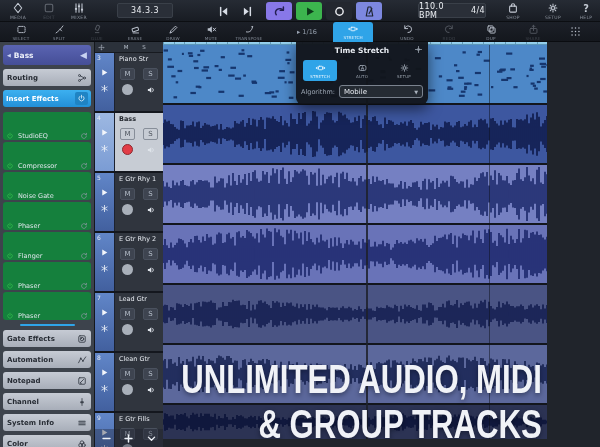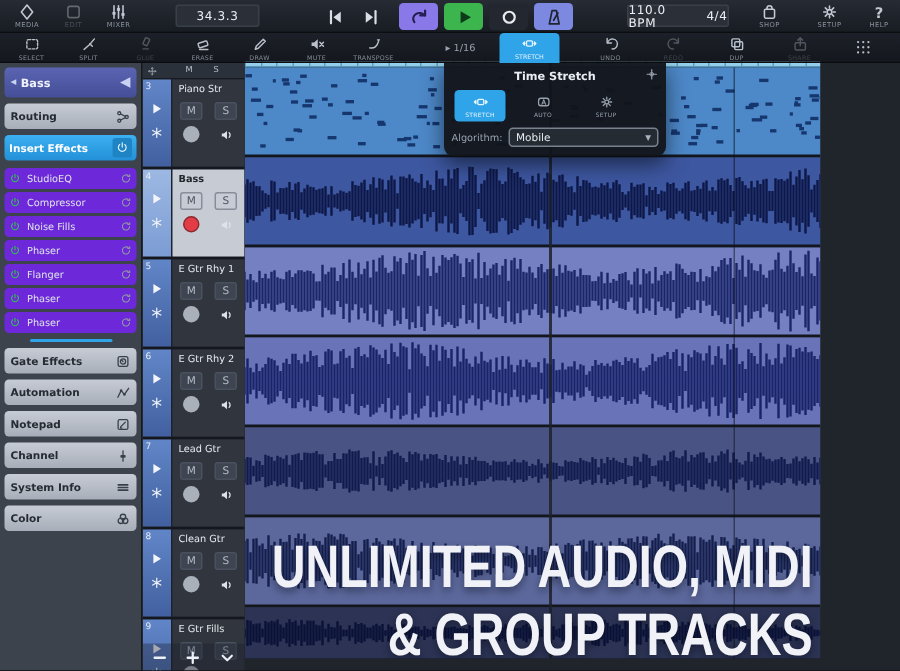--- a/index.html
+++ b/index.html
@@ -34,21 +34,21 @@
 .sidebar{position:absolute;left:0;top:42px;width:95px;height:405px;background:#3d434c;border-right:1px solid #15181d;padding:3px;z-index:8}
 .trkhdr{height:20px;background:linear-gradient(#5a64b2,#454e97);border-radius:3px;display:flex;align-items:center;padding:0 4px;color:#eef1fa;font-size:7.5px;font-weight:bold;cursor:pointer}
 .trkhdr .arrS{font-size:5px;margin-right:3px;color:#c8d2f2}
 .trkhdr .arrB{margin-left:auto;font-size:9px;color:#c8d2f2}
 .lightbtn{height:17px;margin-top:4px;background:linear-gradient(#c6cbd4,#a8aeb9);border-radius:3px;display:flex;align-items:center;justify-content:space-between;padding:4px 4px;font-size:7px;font-weight:bold;color:#262b33;cursor:pointer}
 .lightbtn .ic{width:10px;height:10px;color:#3a404a}
 .bluebtn{height:17px;margin-top:4px;background:linear-gradient(#3cb0f0,#2390d8);border-radius:3px;display:flex;align-items:center;justify-content:space-between;padding:0 3px;font-size:7px;font-weight:bold;color:#fff;cursor:pointer}
 .bluebtn .chip{width:13px;height:13px;background:#1f84c4;border-radius:2px;display:flex;align-items:center;justify-content:center;color:#e4f3fd}
 .bluebtn .chip .ic{width:9px;height:9px}
 #effects{margin-top:5px}
-.fx{height:14px;margin-bottom:2px;background:#6d28d9;border-radius:3px;display:flex;align-items:center;padding:0 3px;cursor:pointer}
+.fx{height:28px;margin-bottom:2px;background:#15803d;border-radius:3px;display:flex;align-items:flex-end;padding:0 3px;cursor:pointer}
 .fx .pw{width:8px;height:8px;color:#35c04e}
 .fx .fxname{flex:1;font-size:6.5px;color:#dfe5ec;margin-left:4px;white-space:nowrap;overflow:hidden}
 .fx .rr{width:8px;height:8px;color:#8f98a6}
 .scrollline{width:55px;height:2px;background:#2fa4e8;border-radius:1px;margin:4px auto 2px}
 
 .tracklist{position:absolute;left:95px;top:42px;width:68px;height:405px;background:#262b33;z-index:7;overflow:hidden}
 .miniheader{height:11px;background:#2b313a;border-bottom:1px solid #171a20;display:flex;align-items:center;padding:0 3px}
 .miniheader .mv{width:7px;height:7px;color:#9aa2ae;margin-right:12px}
 .miniheader .gms{font-size:5.5px;color:#b8c0cc;width:18px;text-align:center}
 .trow{height:60px;display:flex;border-bottom:2px solid #14171e}
@@ -73,21 +73,21 @@
 
 .arrange{position:absolute;left:163px;top:34px;width:384px;height:405px;overflow:hidden;background:#20242b}
 .ruler{height:11px;background:linear-gradient(#b8e2f4,#90ccea);display:flex;border-bottom:1px solid #5b97b8;cursor:pointer}
 .rbar{flex:1;font-size:5px;color:#173a52;border-left:1px solid rgba(40,90,120,.45);line-height:10px;padding-left:1px;overflow:hidden}
 .lane{position:relative;border-bottom:2px solid #13161d;overflow:hidden}
 .lane svg{display:block}
 .playhead{position:absolute;left:203px;top:0;width:2px;height:405px;background:#1d212a;opacity:.85;z-index:4;cursor:ew-resize}
 .splitline{position:absolute;left:326px;top:11px;width:1px;height:394px;background:rgba(12,15,26,.5);z-index:3}
 .overlaytext{position:absolute;right:5px;top:323px;text-align:right;z-index:5;color:#f0f2f7;font-weight:bold;font-size:38px;line-height:43px;transform:scaleX(.82) scaleY(1.05);transform-origin:right top;text-shadow:0 2px 6px rgba(5,8,20,.45);white-space:nowrap;font-family:"Liberation Sans",sans-serif}
 
-.popup{position:absolute;left:296px;top:42px;width:148px;height:62px;background:rgba(18,21,27,.96);border-radius:0 0 6px 6px;z-index:10;box-shadow:0 5px 14px rgba(0,0,0,.55);padding:2px 5px}
+.popup{position:absolute;left:296px;top:42px;width:132px;height:62px;background:rgba(18,21,27,.96);border-radius:0 0 6px 6px;z-index:10;box-shadow:0 5px 14px rgba(0,0,0,.55);padding:2px 5px}
 .ptitle{position:relative;height:12px;display:flex;align-items:center;justify-content:center;font-size:7.5px;font-weight:bold;color:#e9edf3}
 .ptitle .cross{position:absolute;right:0;top:1px;width:9px;height:9px;color:#99a2ae;cursor:grab}
 .pbtns{display:flex;gap:8px;margin-top:4px;padding-left:2px}
 .pmode{width:34px;height:21px;border-radius:3px;display:flex;flex-direction:column;align-items:center;justify-content:center;color:#98a1ad;cursor:pointer}
 .pmode .ic{width:11px;height:10px}
 .pmode .plb{font-size:4px;margin-top:1px;letter-spacing:.2px}
 .pmode.active{background:#2fa4e8;color:#eaf6ff}
 .palgo{display:flex;align-items:center;margin-top:4px;font-size:6.5px;color:#99a3b0}
 .pselect{margin-left:4px;flex:1;height:13px;background:#252b33;border:1px solid #7a828e;border-radius:3px;display:flex;align-items:center;justify-content:space-between;padding:0 4px;font-size:7px;color:#e9edf3;cursor:pointer}
 .pselect .dd{font-size:5px;color:#aab2bd}
@@ -393,21 +393,21 @@
             </svg>
           </span>
         </div>
         <div class="fx">
           <span class="ic pw">
             <svg viewBox="0 0 16 16" fill="none" stroke="currentColor" stroke-width="1.4" stroke-linecap="round" stroke-linejoin="round">
               <path d="M8 2.2v5"></path>
               <path d="M5 4.2a4.6 4.6 0 106 0"></path>
             </svg>
           </span>
-          <span class="fxname">Noise Fills</span>
+          <span class="fxname">Noise Gate</span>
           <span class="ic rr">
             <svg viewBox="0 0 16 16" fill="none" stroke="currentColor" stroke-width="1.4" stroke-linecap="round" stroke-linejoin="round">
               <path d="M12.8 8a4.8 4.8 0 11-1.7-3.7"></path>
               <path d="M13 2.6v2.6h-2.6"></path>
             </svg>
           </span>
         </div>
         <div class="fx">
           <span class="ic pw">
             <svg viewBox="0 0 16 16" fill="none" stroke="currentColor" stroke-width="1.4" stroke-linecap="round" stroke-linejoin="round">

